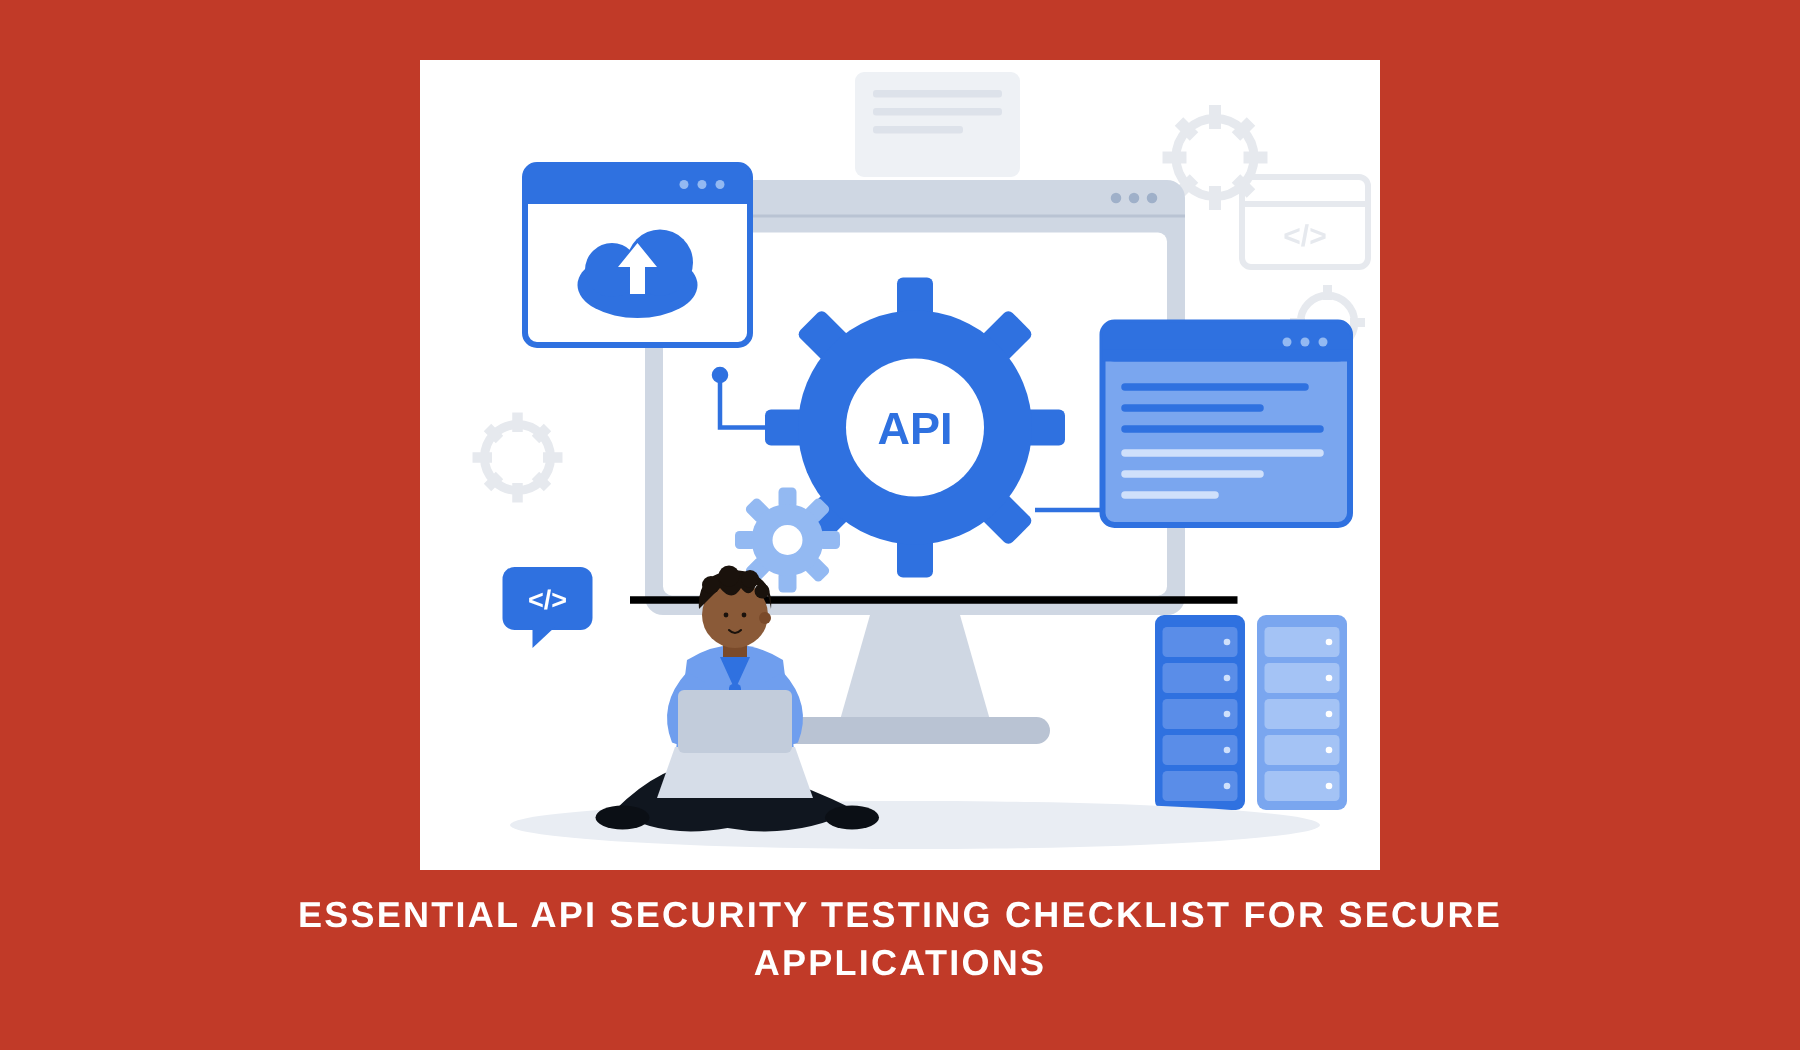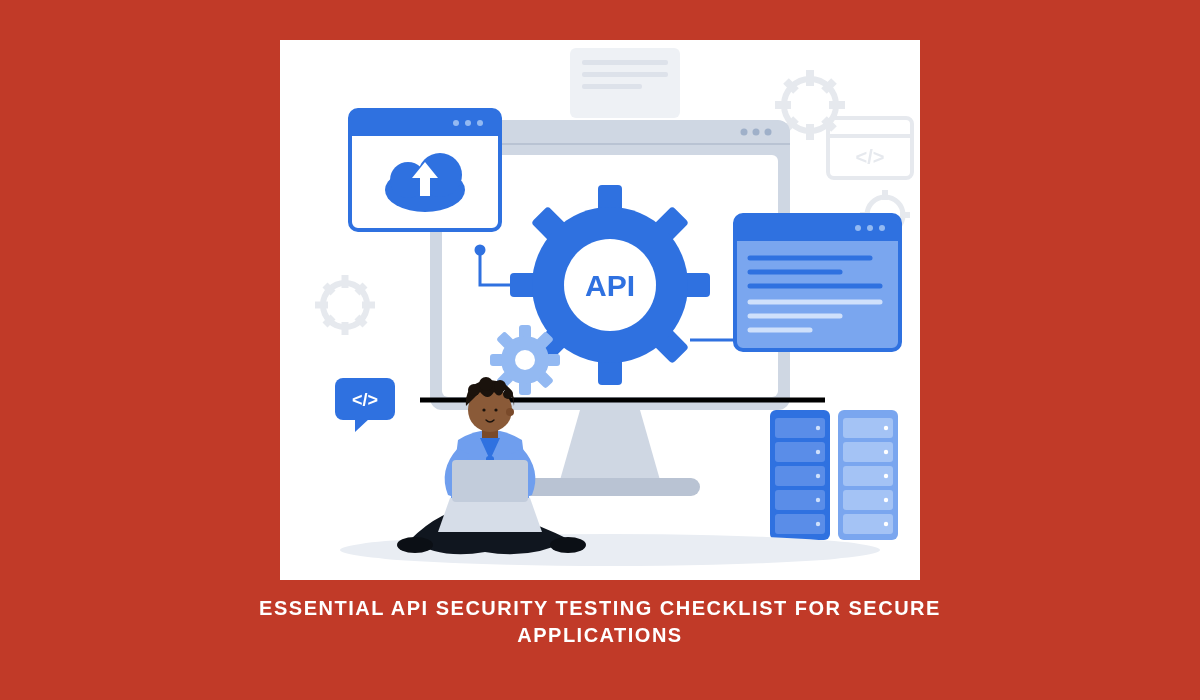--- a/index.html
+++ b/index.html
@@ -29,21 +29,21 @@
     display: block;
   }
   .caption {
     position: absolute;
     left: 0;
     right: 0;
     top: 595px;
     text-align: center;
     color: #ffffff;
     font-weight: 800;
-    font-size: 20px;
+    font-size: 24px;
     letter-spacing: 1.5px;
     line-height: 1.35;
     padding: 0 180px;
     text-transform: uppercase;
   }
 </style>
 </head>
 <body>
 
 <div class="canvas">

